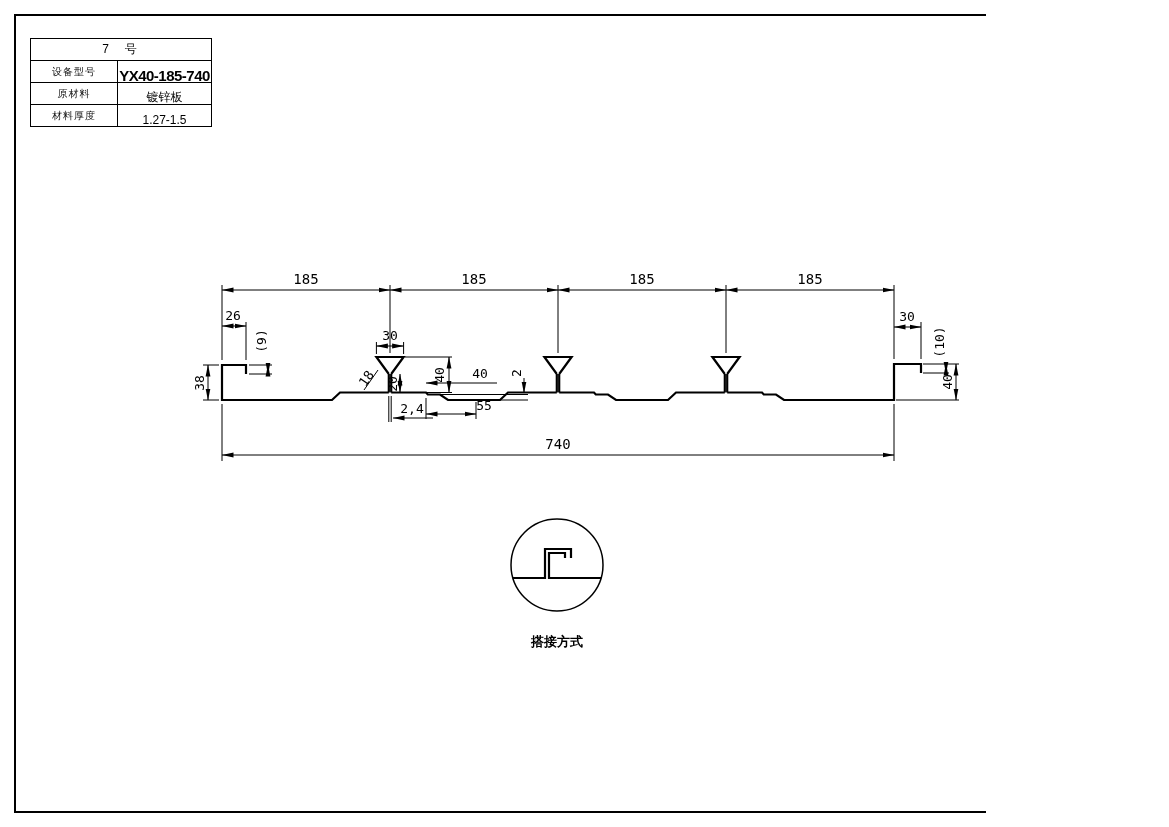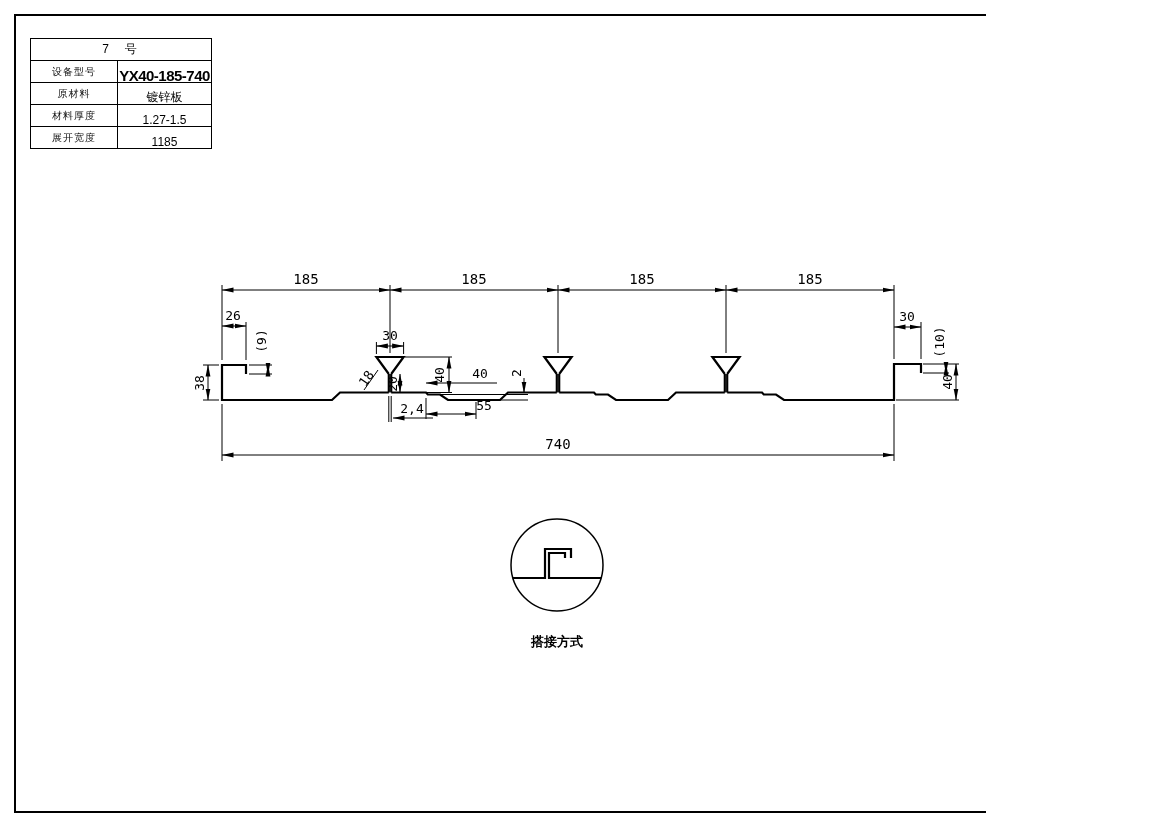--- a/index.html
+++ b/index.html
@@ -37,24 +37,20 @@
       <span class="tb-label">设备型号</span>
       <span class="tb-value tb-model">YX40-185-740</span>
     </div>
     <div class="tb-row">
       <span class="tb-label">原材料</span>
       <span class="tb-value">镀锌板</span>
     </div>
     <div class="tb-row">
       <span class="tb-label">材料厚度</span>
       <span class="tb-value">1.27-1.5</span>
-    </div>
-    <div class="tb-row">
-      <span class="tb-label">展开宽度</span>
-      <span class="tb-value">1185</span>
     </div>
   </div>
 
   <svg width="1169" height="827" viewBox="0 0 1169 827">
     <defs>
       <marker id="arr" viewBox="0 0 12 8" refX="11.5" refY="4" markerWidth="12" markerHeight="8" markerUnits="userSpaceOnUse" orient="auto-start-reverse">
         <path d="M0,1.6 L12,4 L0,6.4 z" fill="#000"></path>
       </marker>
     </defs>
 

